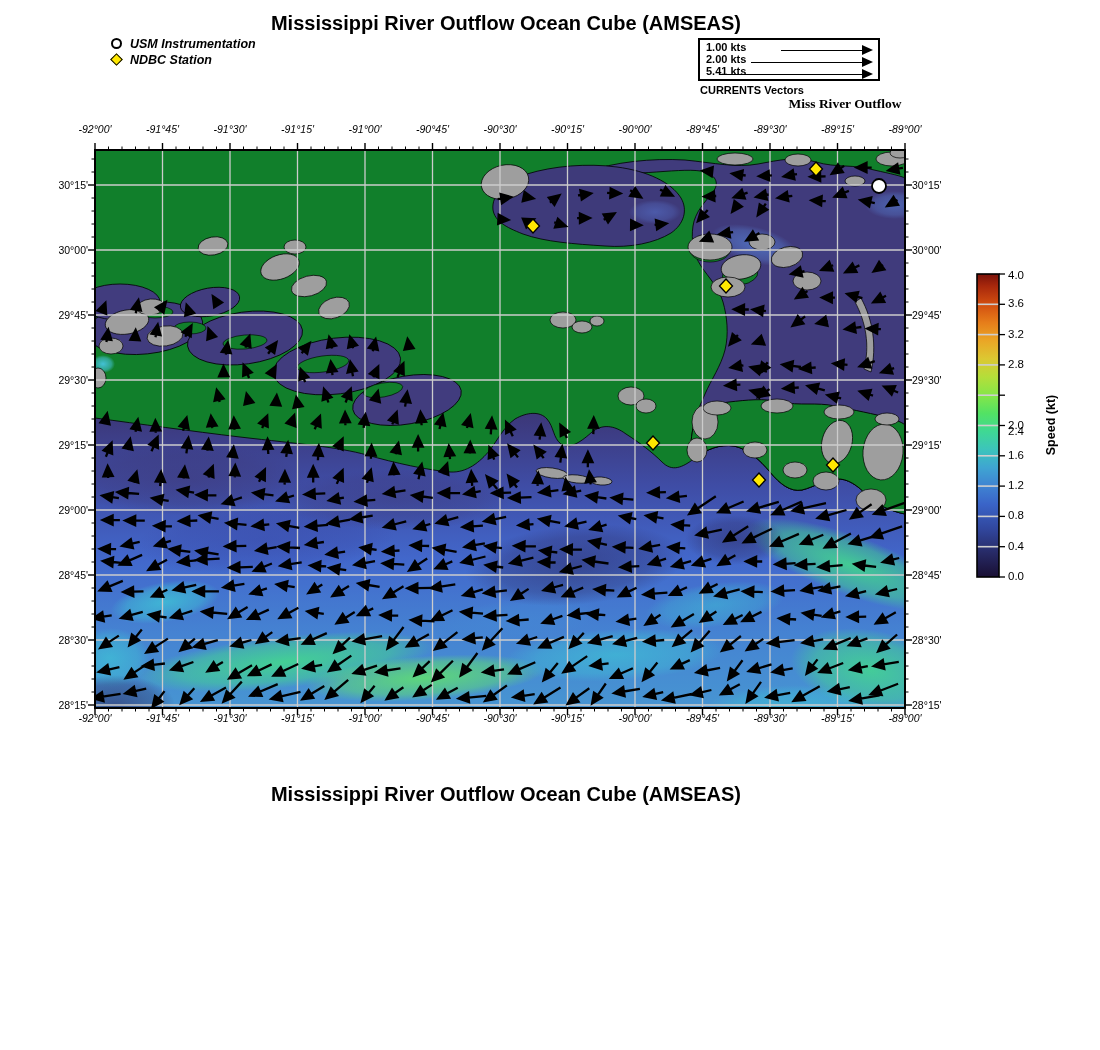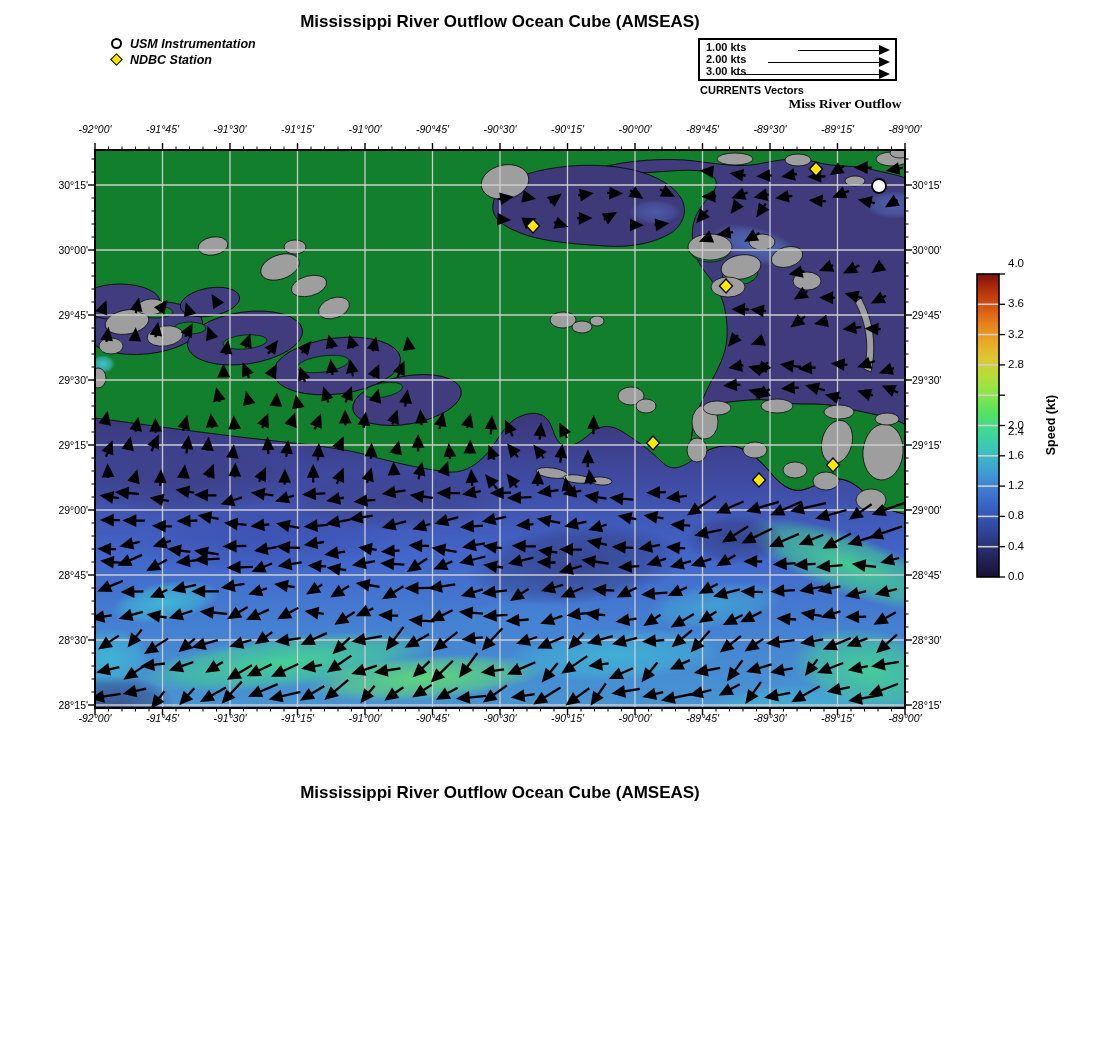--- a/index.html
+++ b/index.html
@@ -1,37 +1,37 @@
 <!DOCTYPE html>
 <html><head>
 <meta charset="utf-8">
 <style>
   * { margin:0; padding:0; box-sizing:border-box; }
   html,body { width:1100px; height:1050px; background:#ffffff; overflow:hidden;
               font-family:"Liberation Sans", sans-serif; color:#000; }
   .fig { position:relative; width:1100px; height:1050px; }
   .title-top, .title-bottom {
-    position:absolute; left:95px; width:810px; text-align:center;
-    font-size:17px; font-weight:bold; }
+    position:absolute; left:101px; width:810px; text-align:center;
+    font-size:20px; font-weight:bold; }
   .title-top { top:12px; }
   .title-bottom { top:783px; }
   .subtitle {
     position:absolute; left:95px; width:810px; top:97px; text-align:center;
     font-family:"Liberation Serif", serif; font-size:16.5px; font-weight:bold; }
   .region-label {
     position:absolute; left:765px; width:160px; top:96px; text-align:center;
     font-family:"Liberation Serif", serif; font-size:13.5px; font-weight:bold; }
   .marker-legend { position:absolute; left:110px; top:36px;font-style:italic; }
   .ml-row { display:flex; align-items:center; height:16px; font-size:12.5px; font-weight:bold; }
   .ml-icon { width:16px; height:16px; margin-right:4px; position:relative; }
   .usm-circle { position:absolute; left:1px; top:2px; width:11px; height:11px;
     border:2px solid #000; border-radius:50%; background:#fff; }
   .ndbc-diamond { position:absolute; left:2px; top:3px; width:9px; height:9px;
     background:#ffe800; border:1.4px solid #000; transform:rotate(45deg); }
-  .vector-box { position:absolute; left:698px; top:38px; width:199px; height:43px;
+  .vector-box { position:absolute; left:698px; top:38px; width:182px; height:43px;
     border:2.3px solid #000; background:#fff; }
   .vl-row { position:absolute; left:6px; right:5px; height:13px; }
   .vl-label { position:absolute; left:0; top:0; font-size:11px; font-weight:bold; line-height:12px; }
   .vl-arrow { position:absolute; right:0; top:5px; height:9px; }
   .vl-line { position:absolute; left:0; right:7px; top:3.5px; border-top:1.6px solid #000; }
   .vl-head { position:absolute; right:0; top:-1px; width:0; height:0;
     border-left:11px solid #000; border-top:5px solid transparent; border-bottom:5px solid transparent; }
   .vectors-caption { position:absolute; left:700px; top:84px; font-size:11px; font-weight:bold; }
   .axis-label { position:absolute; font-size:10.5px; white-space:nowrap; }
   .lon-label { transform:translateX(-50%);font-style:italic; }
@@ -73,21 +73,21 @@
         </span>
     </div>
     <div class="vl-row" style="top:13px">
       <span class="vl-label">2.00 kts</span>
       <span class="vl-arrow" style="width: 122px;">
           <span class="vl-line"></span>
           <span class="vl-head"></span>
         </span>
     </div>
     <div class="vl-row" style="top:25px">
-      <span class="vl-label">3.00 kts</span>
+      <span class="vl-label">5.41 kts</span>
       <span class="vl-arrow" style="width: 154px;">
           <span class="vl-line"></span>
           <span class="vl-head"></span>
         </span>
     </div>
   </div>
   <div class="vectors-caption">CURRENTS Vectors</div>
 
   <div class="region-label">Miss River Outflow</div>
 
@@ -1050,21 +1050,21 @@
       <line x1="0" y1="212.1" x2="22" y2="212.1" stroke="#cfcfcf" stroke-width="1.6"></line>
       <line x1="22" y1="212.1" x2="28" y2="212.1" stroke="#000" stroke-width="1.3"></line>
       <line x1="0" y1="242.4" x2="22" y2="242.4" stroke="#cfcfcf" stroke-width="1.6"></line>
       <line x1="22" y1="242.4" x2="28" y2="242.4" stroke="#000" stroke-width="1.3"></line>
       <line x1="0" y1="272.7" x2="22" y2="272.7" stroke="#cfcfcf" stroke-width="1.6"></line>
       <line x1="22" y1="272.7" x2="28" y2="272.7" stroke="#000" stroke-width="1.3"></line>
       <line x1="22" y1="303" x2="28" y2="303" stroke="#000" stroke-width="1.3"></line>
       <rect x="0" y="0" width="22" height="303" fill="none" stroke="#000" stroke-width="1.6"></rect>
     </svg>
   <div id="cb-labels">
-      <span class="cb-tick-label" style="position: absolute; left: 1008px; top: 257px;">4.0</span>
+      <span class="cb-tick-label" style="position: absolute; left: 1008px; top: 269px;">4.0</span>
       <span class="cb-tick-label" style="position: absolute; left: 1008px; top: 297.3px;">3.6</span>
       <span class="cb-tick-label" style="position: absolute; left: 1008px; top: 327.6px;">3.2</span>
       <span class="cb-tick-label" style="position: absolute; left: 1008px; top: 357.9px;">2.8</span>
       <span class="cb-tick-label" style="position: absolute; left: 1008px; top: 411px; margin-top: 14px;">2.4</span>
       <span class="cb-tick-label" style="position: absolute; left: 1008px; top: 418.5px;">2.0</span>
       <span class="cb-tick-label" style="position: absolute; left: 1008px; top: 448.8px;">1.6</span>
       <span class="cb-tick-label" style="position: absolute; left: 1008px; top: 479.1px;">1.2</span>
       <span class="cb-tick-label" style="position: absolute; left: 1008px; top: 509.4px;">0.8</span>
       <span class="cb-tick-label" style="position: absolute; left: 1008px; top: 539.7px; text-align: right;">0.4</span>
       <span class="cb-tick-label" style="position: absolute; left: 1008px; top: 570px;">0.0</span>

